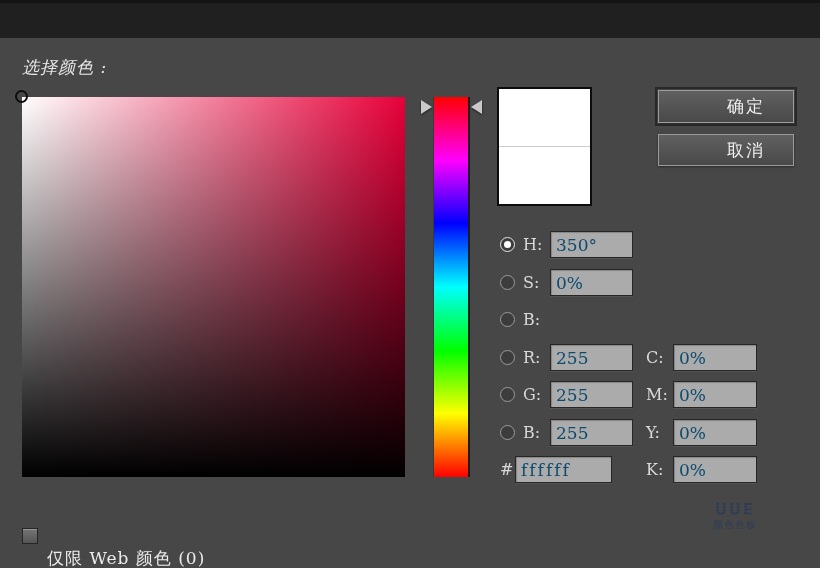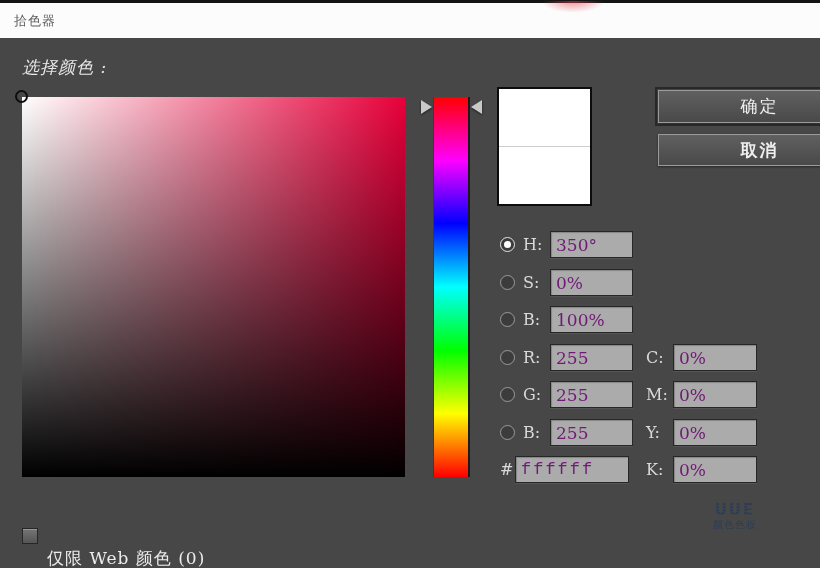--- a/index.html
+++ b/index.html
@@ -43,42 +43,42 @@
   .hue-arrow.left{left:421px;top:100px;border-left:11px solid #c9c9c9;}
   .hue-arrow.right{left:471px;top:100px;border-right:11px solid #c9c9c9;}
 
   
   .preview{position:absolute;left:497px;top:87px;width:95px;height:119px;border:2px solid #0d0d0d;background:#fff;}
   .preview .half{position:absolute;left:0;width:100%;height:50%;}
   .preview .half.new{top:0;border-bottom:1px solid #cdcdcd;}
   .preview .half.current{bottom:0;}
 
   
-  .btn{position:absolute;left:658px;width:163px;display:flex;align-items:center;justify-content:center;
+  .btn{position:absolute;left:658px;width:136px;display:flex;align-items:center;justify-content:center;
     background:linear-gradient(to bottom,#606060,#494949);
     border:1px solid #9b9b9b;color:#efefef;font-size:17px;letter-spacing:2px;cursor:pointer;
     box-shadow:0 1px 2px rgba(0,0,0,.45);padding-left:40px;}
   .btn.ok{top:90px;height:33px;outline:2px solid #282828;outline-offset:1px;}
-  .btn.cancel{top:134px;height:32px;font-weight:bold;}
+  .btn.cancel{top:134px;height:32px;}
   .btn.swatches{top:177px;height:33px;letter-spacing:1px;}
 
   
   .row{position:absolute;height:27px;display:flex;align-items:center;}
   .radio{width:15px;height:15px;border-radius:50%;background:#3c3c3c;border:1px solid #9a9a9a;
     flex:0 0 auto;position:relative;cursor:pointer;}
   .radio.selected{border-color:#e6e6e6;}
   .radio.selected::after{content:"";position:absolute;left:50%;top:50%;width:7px;height:7px;margin:-3.5px 0 0 -3.5px;
     border-radius:50%;background:#fff;}
   .flabel{color:#d9d9d9;font-size:16px;margin-left:8px;width:27px;flex:0 0 auto;}
   .flabel.hash{margin-left:0;width:15px;}
-  .field{height:27px;background:var(--field-bg);border:1px solid #262626;color:#701a75;font-size:17px;
+  .field{height:27px;background:var(--field-bg);border:1px solid #262626;color:#0c4a6e;font-size:17px;
     padding:1px 5px 0 5px;line-height:24px;overflow:hidden;white-space:nowrap;
     box-shadow:inset 1px 1px 1px rgba(0,0,0,.22),0 1px 0 rgba(255,255,255,.07);}
   .field.w-std{width:83px;}
-  .field.w-hex{width:114px;letter-spacing:2px;font-family:Liberation Mono, monospace;}
+  .field.w-hex{width:97px;letter-spacing:2px;}
   .field.w-cmyk{width:84px;}
 
   
   .web-only{position:absolute;left:22px;top:501px;display:flex;align-items:center;}
   .checkbox{width:16px;height:16px;background:linear-gradient(to bottom,#757575,#555);
     border:1px solid #262626;box-shadow:inset 0 1px 0 rgba(255,255,255,.25);cursor:pointer;flex:0 0 auto;}
   .web-only .cb-label{margin-left:9px;font-size:17px;color:#ececec;letter-spacing:1px;margin-top:46px;}
 
   
   .watermark{position:absolute;left:700px;top:503px;width:70px;text-align:center;color:#2b3d56;opacity:.95;
@@ -88,24 +88,20 @@
     background:repeating-linear-gradient(to bottom,#2b3d56 0 2px,rgba(43,61,86,.35) 2px 3px);
     -webkit-background-clip:text;background-clip:text;color:transparent;}
   .watermark .wm-text{font-size:10px;margin-top:2px;letter-spacing:1px;color:#2b3d56;}
 </style>
 </head>
 <body>
 
 <div class="stage">
   <div class="top-strip"></div>
 
-  <div class="titlebar">
-    <span class="title">拾色器</span>
-    <div class="titlebar-artifact"></div>
-  </div>
 
   <div class="dialog"></div>
 
   <div class="prompt">选择颜色 :</div>
 
   <div class="color-field">
     <div class="field-marker"></div>
   </div>
 
   <div class="hue-slider"></div>
@@ -126,21 +122,20 @@
     <div class="field w-std">350°</div>
   </div>
   <div class="row" style="left:500px;top:269px">
     <span class="radio"></span>
     <span class="flabel">S:</span>
     <div class="field w-std">0%</div>
   </div>
   <div class="row" style="left:500px;top:306px">
     <span class="radio"></span>
     <span class="flabel">B:</span>
-    <div class="field w-std">100%</div>
   </div>
   <div class="row" style="left:500px;top:344px">
     <span class="radio"></span>
     <span class="flabel">R:</span>
     <div class="field w-std">255</div>
   </div>
   <div class="row" style="left:500px;top:381px">
     <span class="radio"></span>
     <span class="flabel">G:</span>
     <div class="field w-std">255</div>

